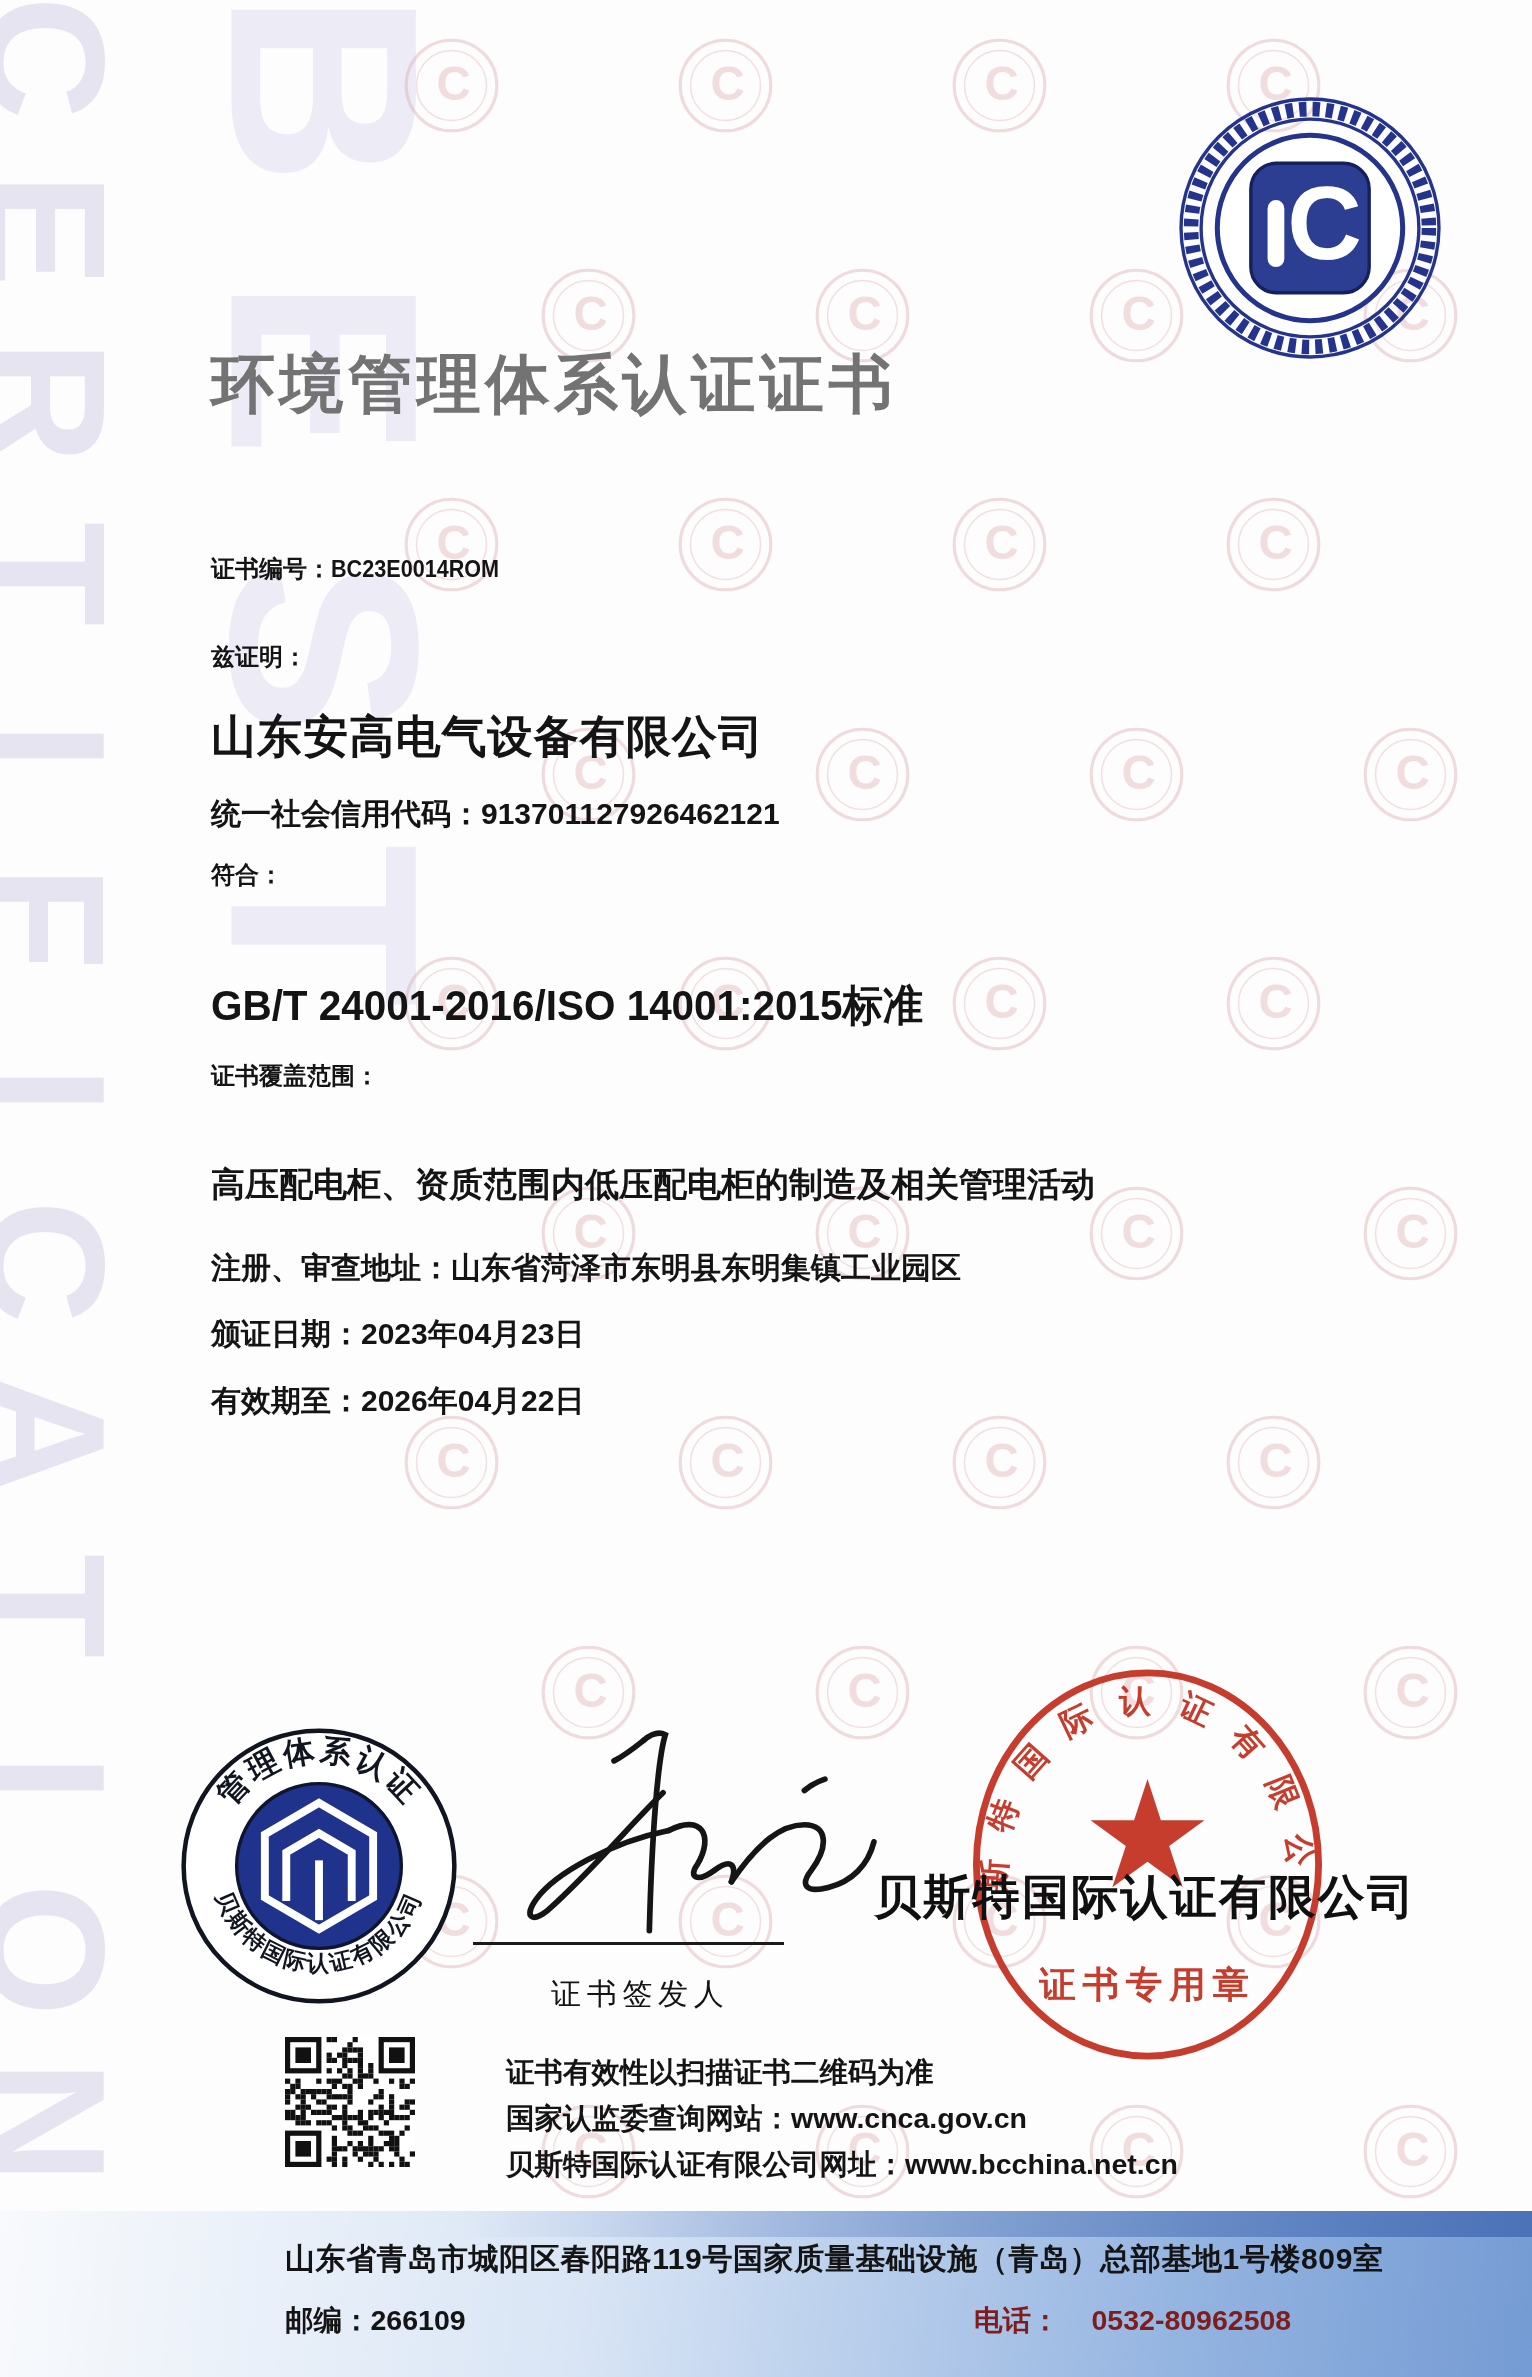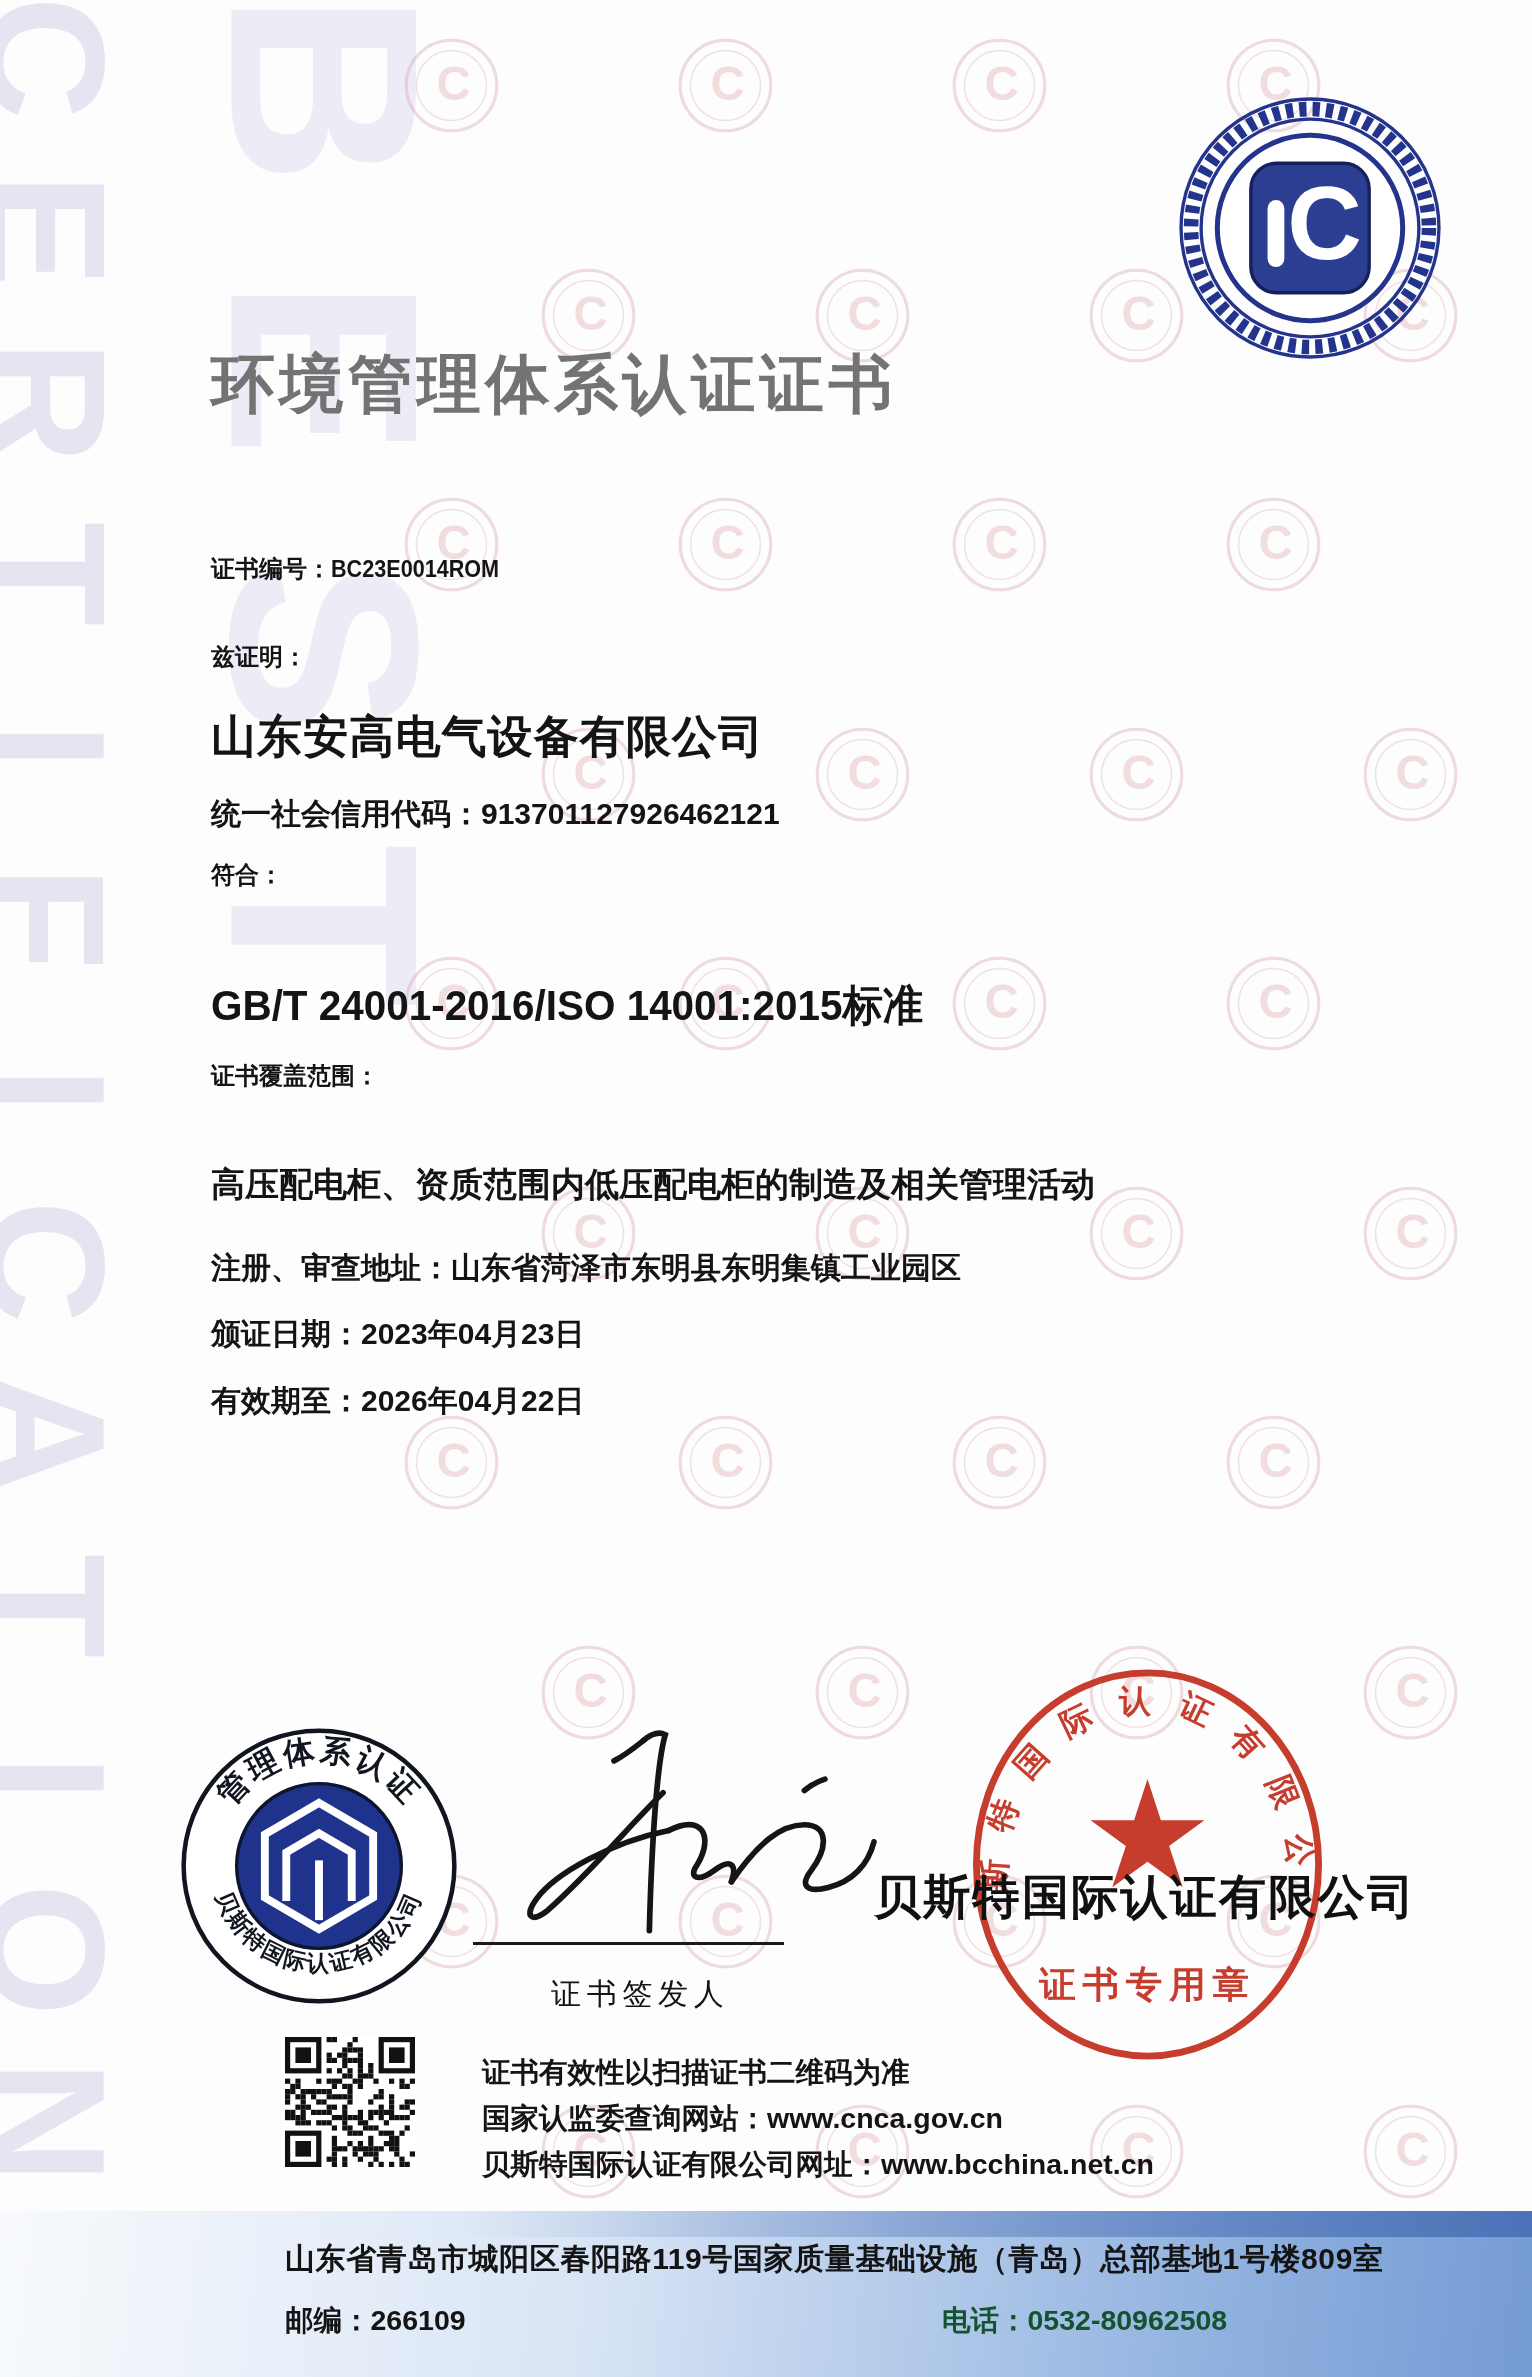--- a/index.html
+++ b/index.html
@@ -25,24 +25,24 @@
   .title{font-size:64px;font-weight:700;letter-spacing:4.6px;color:#737373;}
   .lbl-lg{font-size:24px;font-weight:600;}
   .lbl-md{font-size:30px;font-weight:600;}
   .company{font-size:45px;font-weight:700;letter-spacing:1.1px;}
   .standard{font-size:43px;font-weight:700;transform:scaleX(.94);transform-origin:left;}
   .scope{font-size:34px;font-weight:600;}
   .mono-num{font-weight:700;}
   .condensed{display:inline-block;transform:scaleX(.9);transform-origin:left;}
   .issuer-black{font-size:47px;font-weight:700;letter-spacing:2.3px;z-index:5;color:#101010;}
   .sig-label{font-size:30px;font-weight:400;letter-spacing:5.7px;margin-left:34px;}
-  .footer-line{font-size:28.5px;font-weight:600;}
+  .footer-line{font-size:28.5px;font-weight:600;margin-left:24px;}
   .addr-line{font-size:30px;font-weight:700;letter-spacing:0.6px;z-index:3;}
   .contact{font-size:28.5px;font-weight:700;z-index:3;}
-  .phone-num{color:#14532d;}
+  .phone-num{color:#7f1d1d;margin-left:32px;}
   .sig-underline{position:absolute;background:#1a1a1a;z-index:3;}
   
   .bottom-band{
     position:absolute;left:0;top:2211px;width:1532px;height:167px;z-index:1;
     background:linear-gradient(96deg, rgba(210,225,246,.12) 0%, rgba(173,200,236,.45) 38%, rgba(128,166,219,.85) 78%, rgba(110,150,210,.95) 100%);
   }
   .bottom-band:before{
     content:"";position:absolute;left:30%;top:0;width:70%;height:26px;
     background:linear-gradient(90deg, rgba(60,100,170,0) 0%, rgba(55,95,170,.35) 45%, rgba(40,80,160,.55) 100%);
   }

